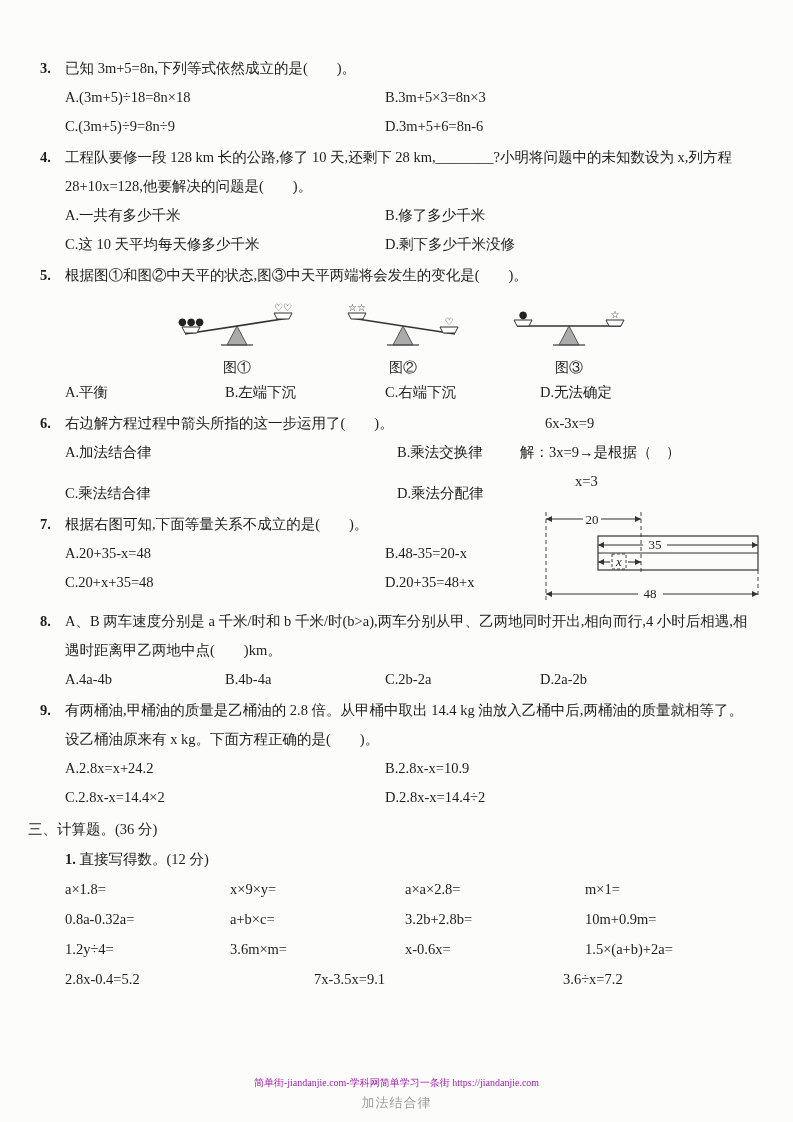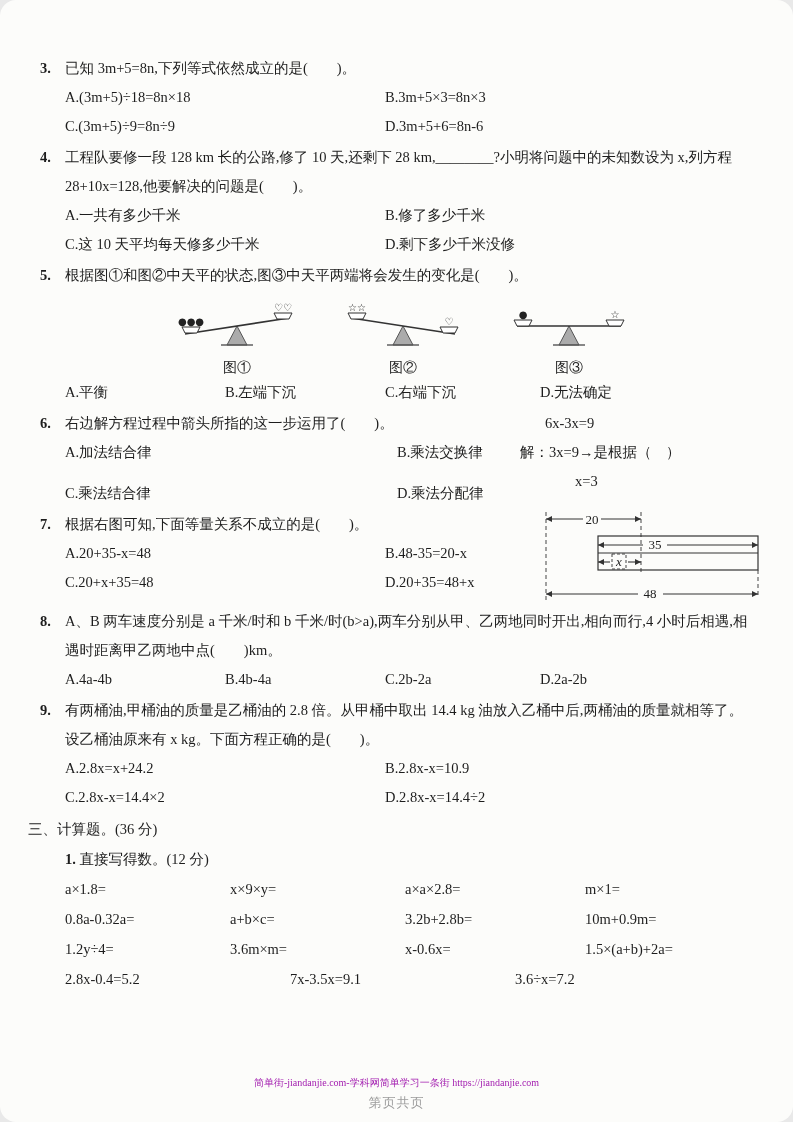--- a/index.html
+++ b/index.html
@@ -1,21 +1,21 @@
 <!DOCTYPE html>
 <html><head>
 <meta charset="utf-8">
 <style>
   * { margin:0; padding:0; box-sizing:border-box; }
   html,body { background:#e9e9e9; }
   body { font-family:"Liberation Serif","DejaVu Serif",serif; }
   .page {
     width:793px; height:1122px; margin:0 auto; position:relative;
     background:#fcfcfa; color:#1d1d1d; font-size:14.5px;
-    padding:54px 38px 0 40px; overflow:hidden;border-radius:16px;
+    padding:54px 38px 0 40px; overflow:hidden;
   }
   .q { position:relative; padding-left:25px; line-height:29px; margin-bottom:2px; }
   .qnum { font-weight:bold; display:inline-block; width:25px; margin-left:-25px; }
   .opts2 { display:grid; grid-template-columns:320px 1fr; line-height:29px; }
   .opts4 { display:grid; grid-template-columns:160px 160px 155px 1fr; line-height:29px; }
   .stem { line-height:29px; }
 
   
   .scales { display:flex; margin-left:112px; gap:46px; padding:3px 0 1px 0; }
   .scale { text-align:center; }
@@ -38,21 +38,21 @@
   .aline { stroke:#333; stroke-width:1.1; }
   .dgtxt { font-size:13px; fill:#1d1d1d; text-anchor:middle; }
   .dgvar { font-style:italic; }
   .dgbox { fill:none; stroke:#444; stroke-width:1; stroke-dasharray:3 2; }
   .bar   { fill:none; stroke:#333; stroke-width:1.2; }
 
   .sec-title { margin-left:-12px; line-height:30px; }
   .sub { padding-left:25px; line-height:30px; }
   .subnum { font-weight:bold; }
   .calc-grid { padding-left:25px; display:grid; grid-template-columns:165px 175px 180px 1fr; line-height:30px; }
-  .eq-row { padding-left:25px; display:grid; grid-template-columns:225px 225px 1fr; line-height:30px; }
+  .eq-row { padding-left:25px; display:grid; grid-template-columns:225px 225px 1fr; line-height:30px;gap:24px; }
 
   .site-footer { position:absolute; left:0; bottom:32px; width:100%; text-align:center;
                  color:#a21caf; font-size:10px; }
   .page-footer { position:absolute; left:0; bottom:10px; width:100%; text-align:center;
                  color:#9c9c9c; font-size:13px; letter-spacing:1px; }
 </style>
 </head>
 <body>
 
 <div class="page">
@@ -226,15 +226,15 @@
 
 
     <div class="eq-row">
       <span>2.8x-0.4=5.2</span>
       <span>7x-3.5x=9.1</span>
       <span>3.6÷x=7.2</span>
     </div>
   </section>
 
   <div class="site-footer">简单街-jiandanjie.com-学科网简单学习一条街 https://jiandanjie.com</div>
-  <div class="page-footer">第页共页</div>
+  <div class="page-footer">加法结合律</div>
 
 </div>
 
 </body></html>

